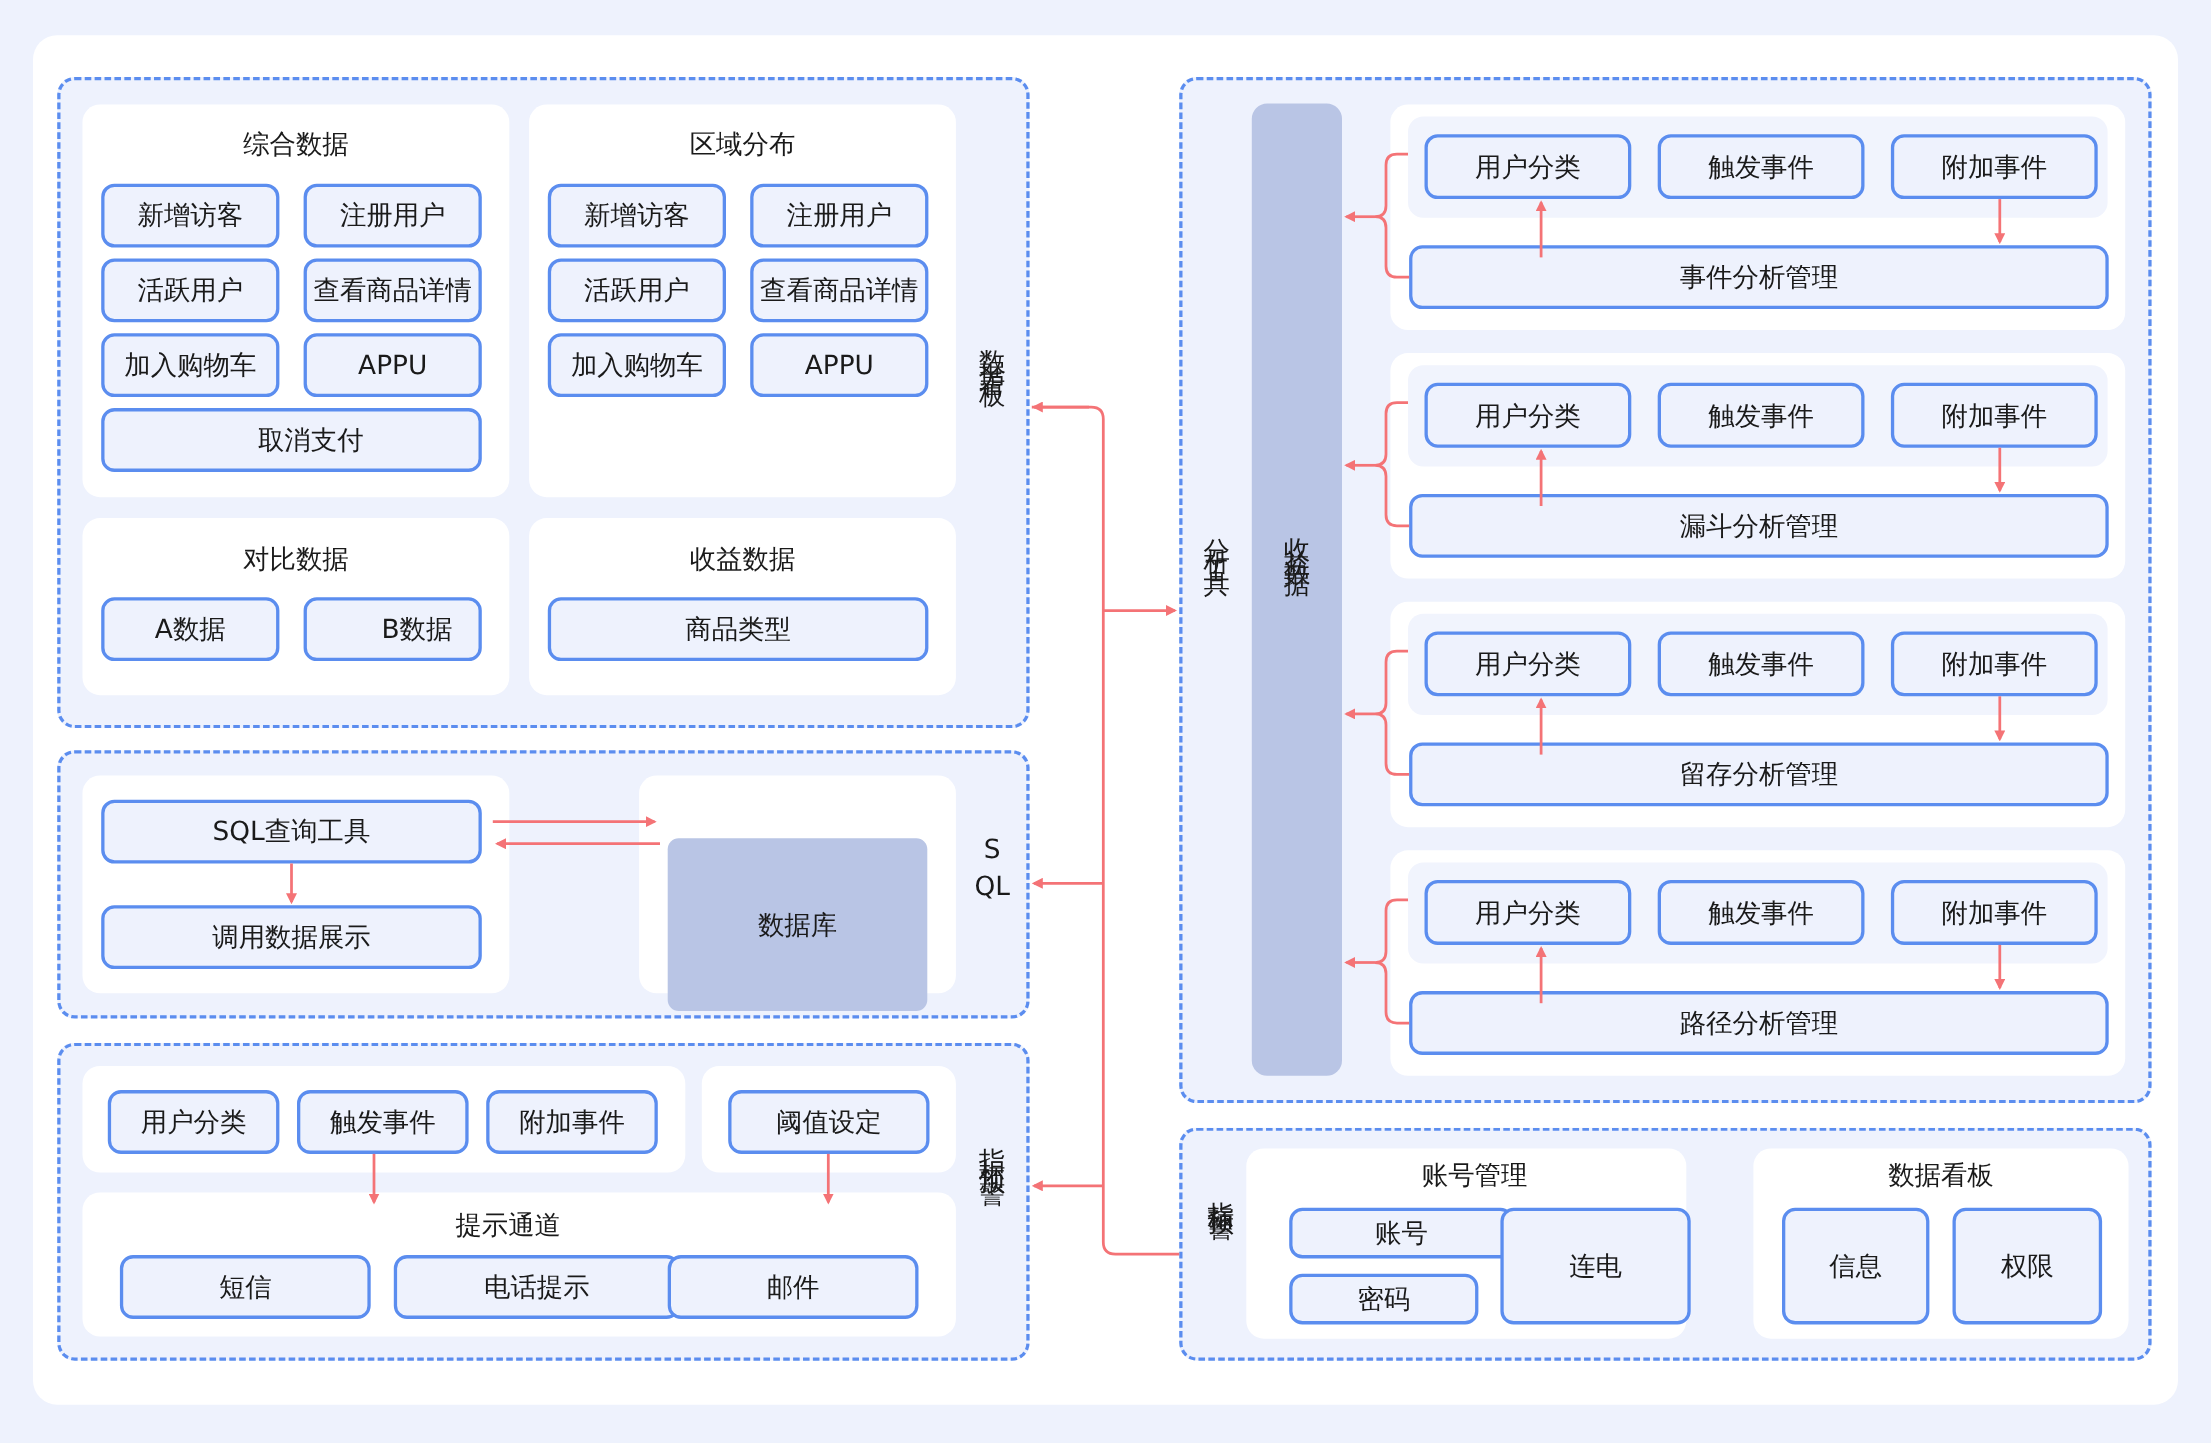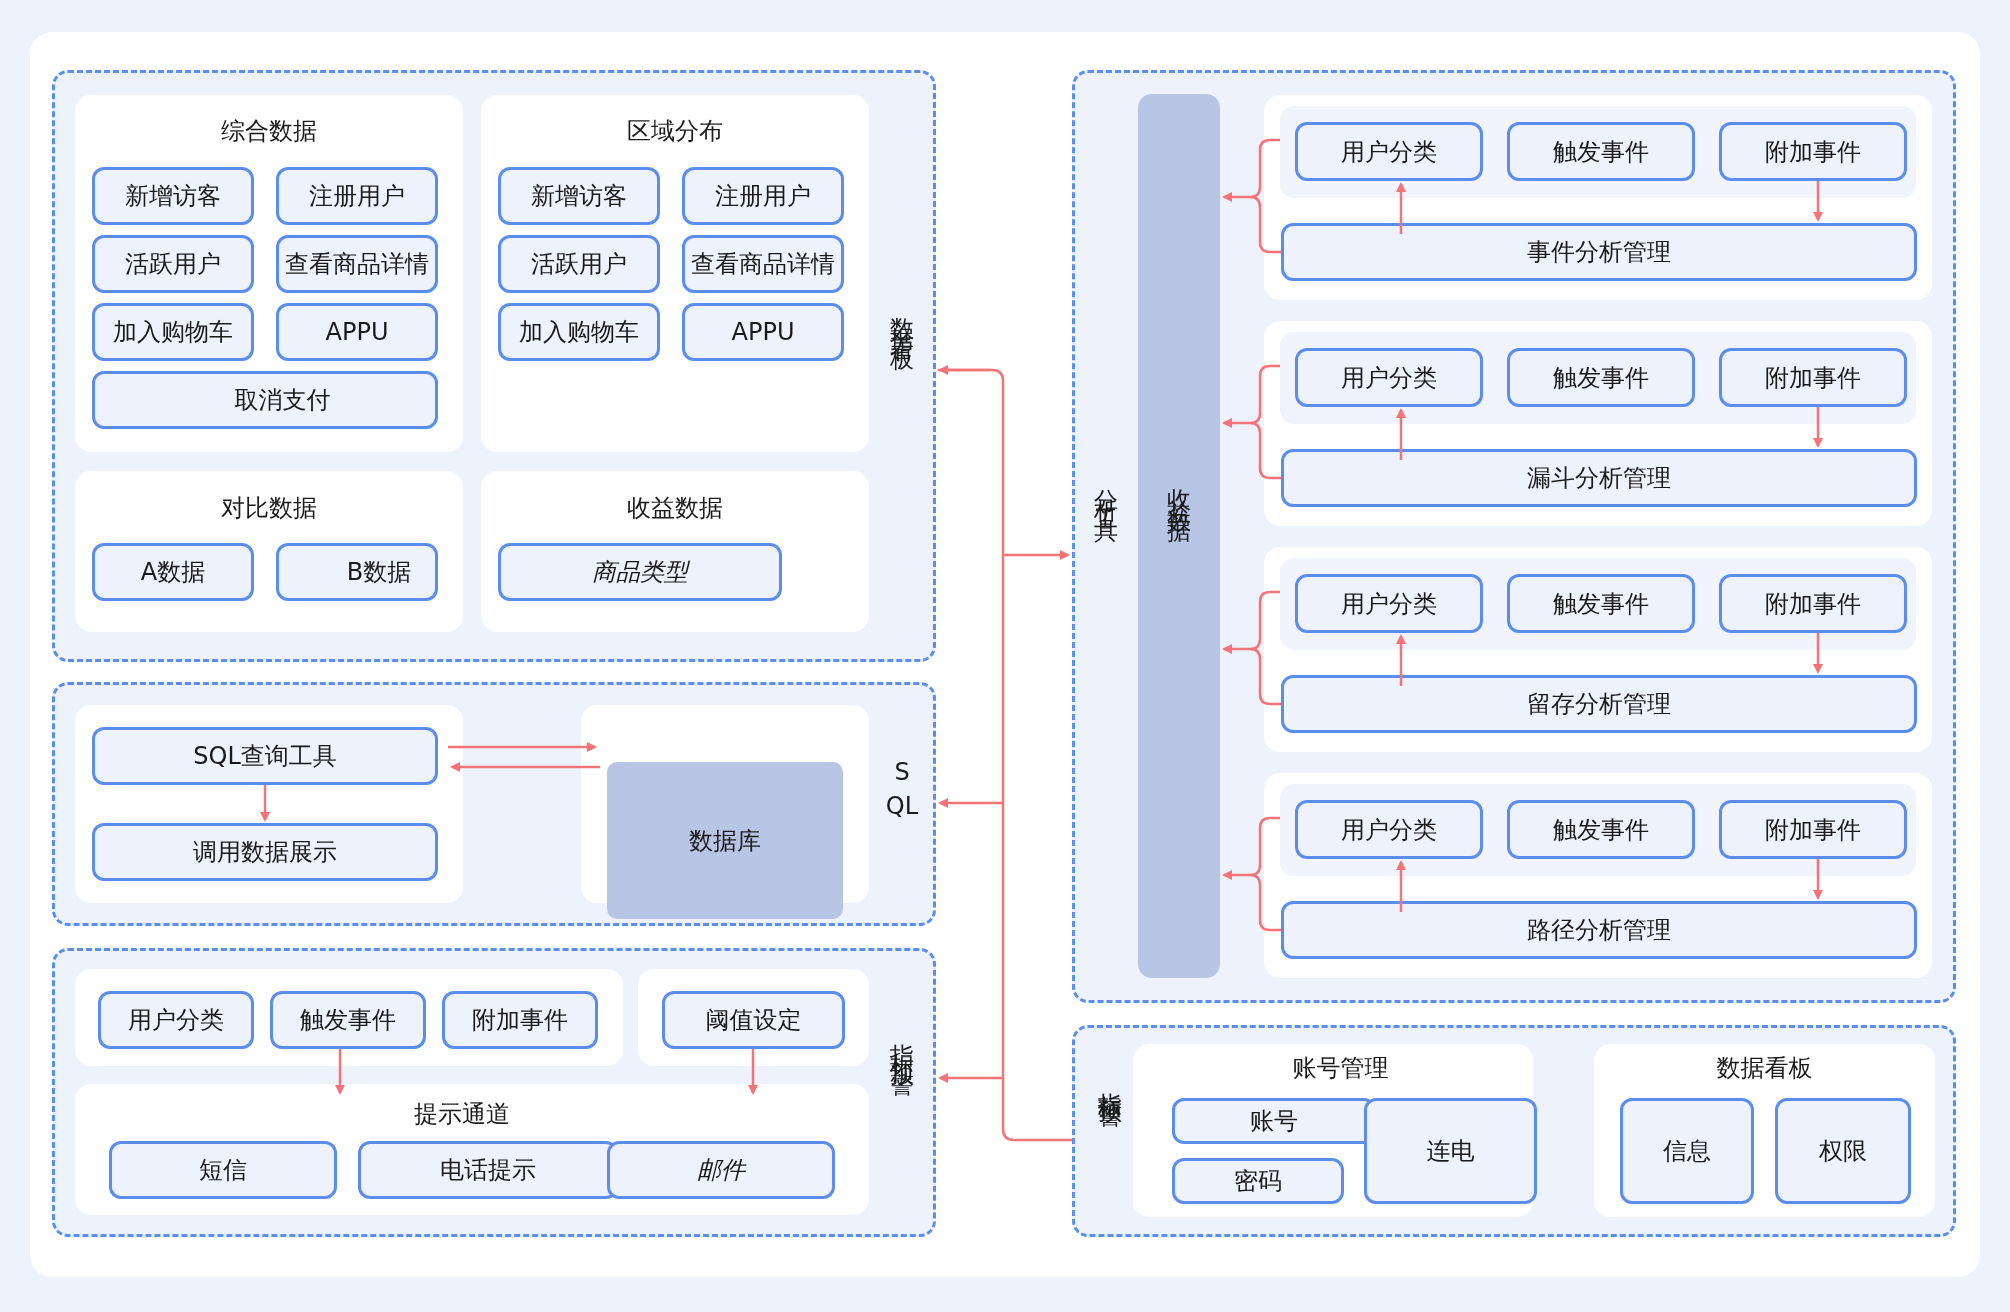--- a/index.html
+++ b/index.html
@@ -43,21 +43,21 @@
 <div class="abs btn" style="left:498px;top:303px;width:162px;height:58px;">加入购物车</div>
 <div class="abs btn" style="left:682px;top:303px;width:162px;height:58px;">APPU</div>
 
 <div class="abs card" style="left:75px;top:471px;width:388px;height:161px;"></div>
 <div class="abs title" style="left:75px;top:492px;width:388px;">对比数据</div>
 <div class="abs btn" style="left:92px;top:543px;width:162px;height:58px;">A数据</div>
 <div class="abs btn" style="left:276px;top:543px;width:162px;height:58px;padding-left:44px;">B数据</div>
 
 <div class="abs card" style="left:481px;top:471px;width:388px;height:161px;"></div>
 <div class="abs title" style="left:481px;top:492px;width:388px;">收益数据</div>
-<div class="abs btn" style="left:498px;top:543px;width:284px;height:58px;font-style:italic;">商品类型</div>
+<div class="abs btn" style="left:498px;top:543px;width:346px;height:58px;">商品类型</div>
 
 <div class="abs vlabel" style="left:885px;top:298px;">
   <span style="writing-mode:vertical-rl;letter-spacing:10px;">数据看板</span>
 </div>
 
 <div class="abs panel" style="left:52px;top:682px;width:884px;height:244px;"></div>
 <div class="abs card" style="left:75px;top:705px;width:388px;height:198px;"></div>
 <div class="abs btn" style="left:92px;top:727px;width:346px;height:58px;">SQL查询工具</div>
 <div class="abs btn" style="left:92px;top:823px;width:346px;height:58px;">调用数据展示</div>
 <div class="abs card" style="left:581px;top:705px;width:288px;height:198px;"></div>
@@ -68,21 +68,21 @@
 <div class="abs card" style="left:75px;top:969px;width:548px;height:97px;"></div>
 <div class="abs btn" style="left:98px;top:991px;width:156px;height:58px;">用户分类</div>
 <div class="abs btn" style="left:270px;top:991px;width:156px;height:58px;">触发事件</div>
 <div class="abs btn" style="left:442px;top:991px;width:156px;height:58px;">附加事件</div>
 <div class="abs card" style="left:638px;top:969px;width:231px;height:97px;"></div>
 <div class="abs btn" style="left:662px;top:991px;width:183px;height:58px;">阈值设定</div>
 <div class="abs card" style="left:75px;top:1084px;width:794px;height:131px;"></div>
 <div class="abs title" style="left:75px;top:1098px;width:774px;">提示通道</div>
 <div class="abs btn" style="left:109px;top:1141px;width:228px;height:58px;">短信</div>
 <div class="abs btn" style="left:358px;top:1141px;width:260px;height:58px;">电话提示</div>
-<div class="abs btn" style="left:607px;top:1141px;width:228px;height:58px;font-style:italic;">邮件</div>
+<div class="abs btn" style="left:607px;top:1141px;width:228px;height:58px;">邮件</div>
 <div class="abs vlabel" style="left:885px;top:1024px;">
   <span style="writing-mode:vertical-rl;letter-spacing:10px;">指标预警</span>
 </div>
 
 <div class="abs panel" style="left:1072px;top:70px;width:884px;height:933px;"></div>
 <div class="abs vlabel" style="left:1089px;top:470px;">
   <span style="writing-mode:vertical-rl;letter-spacing:10px;">分析工具</span>
 </div>
 <div class="abs bar" style="left:1138px;top:94px;width:82px;height:884px;"></div>
 <div class="abs vlabel" style="left:1162px;top:470px;">

